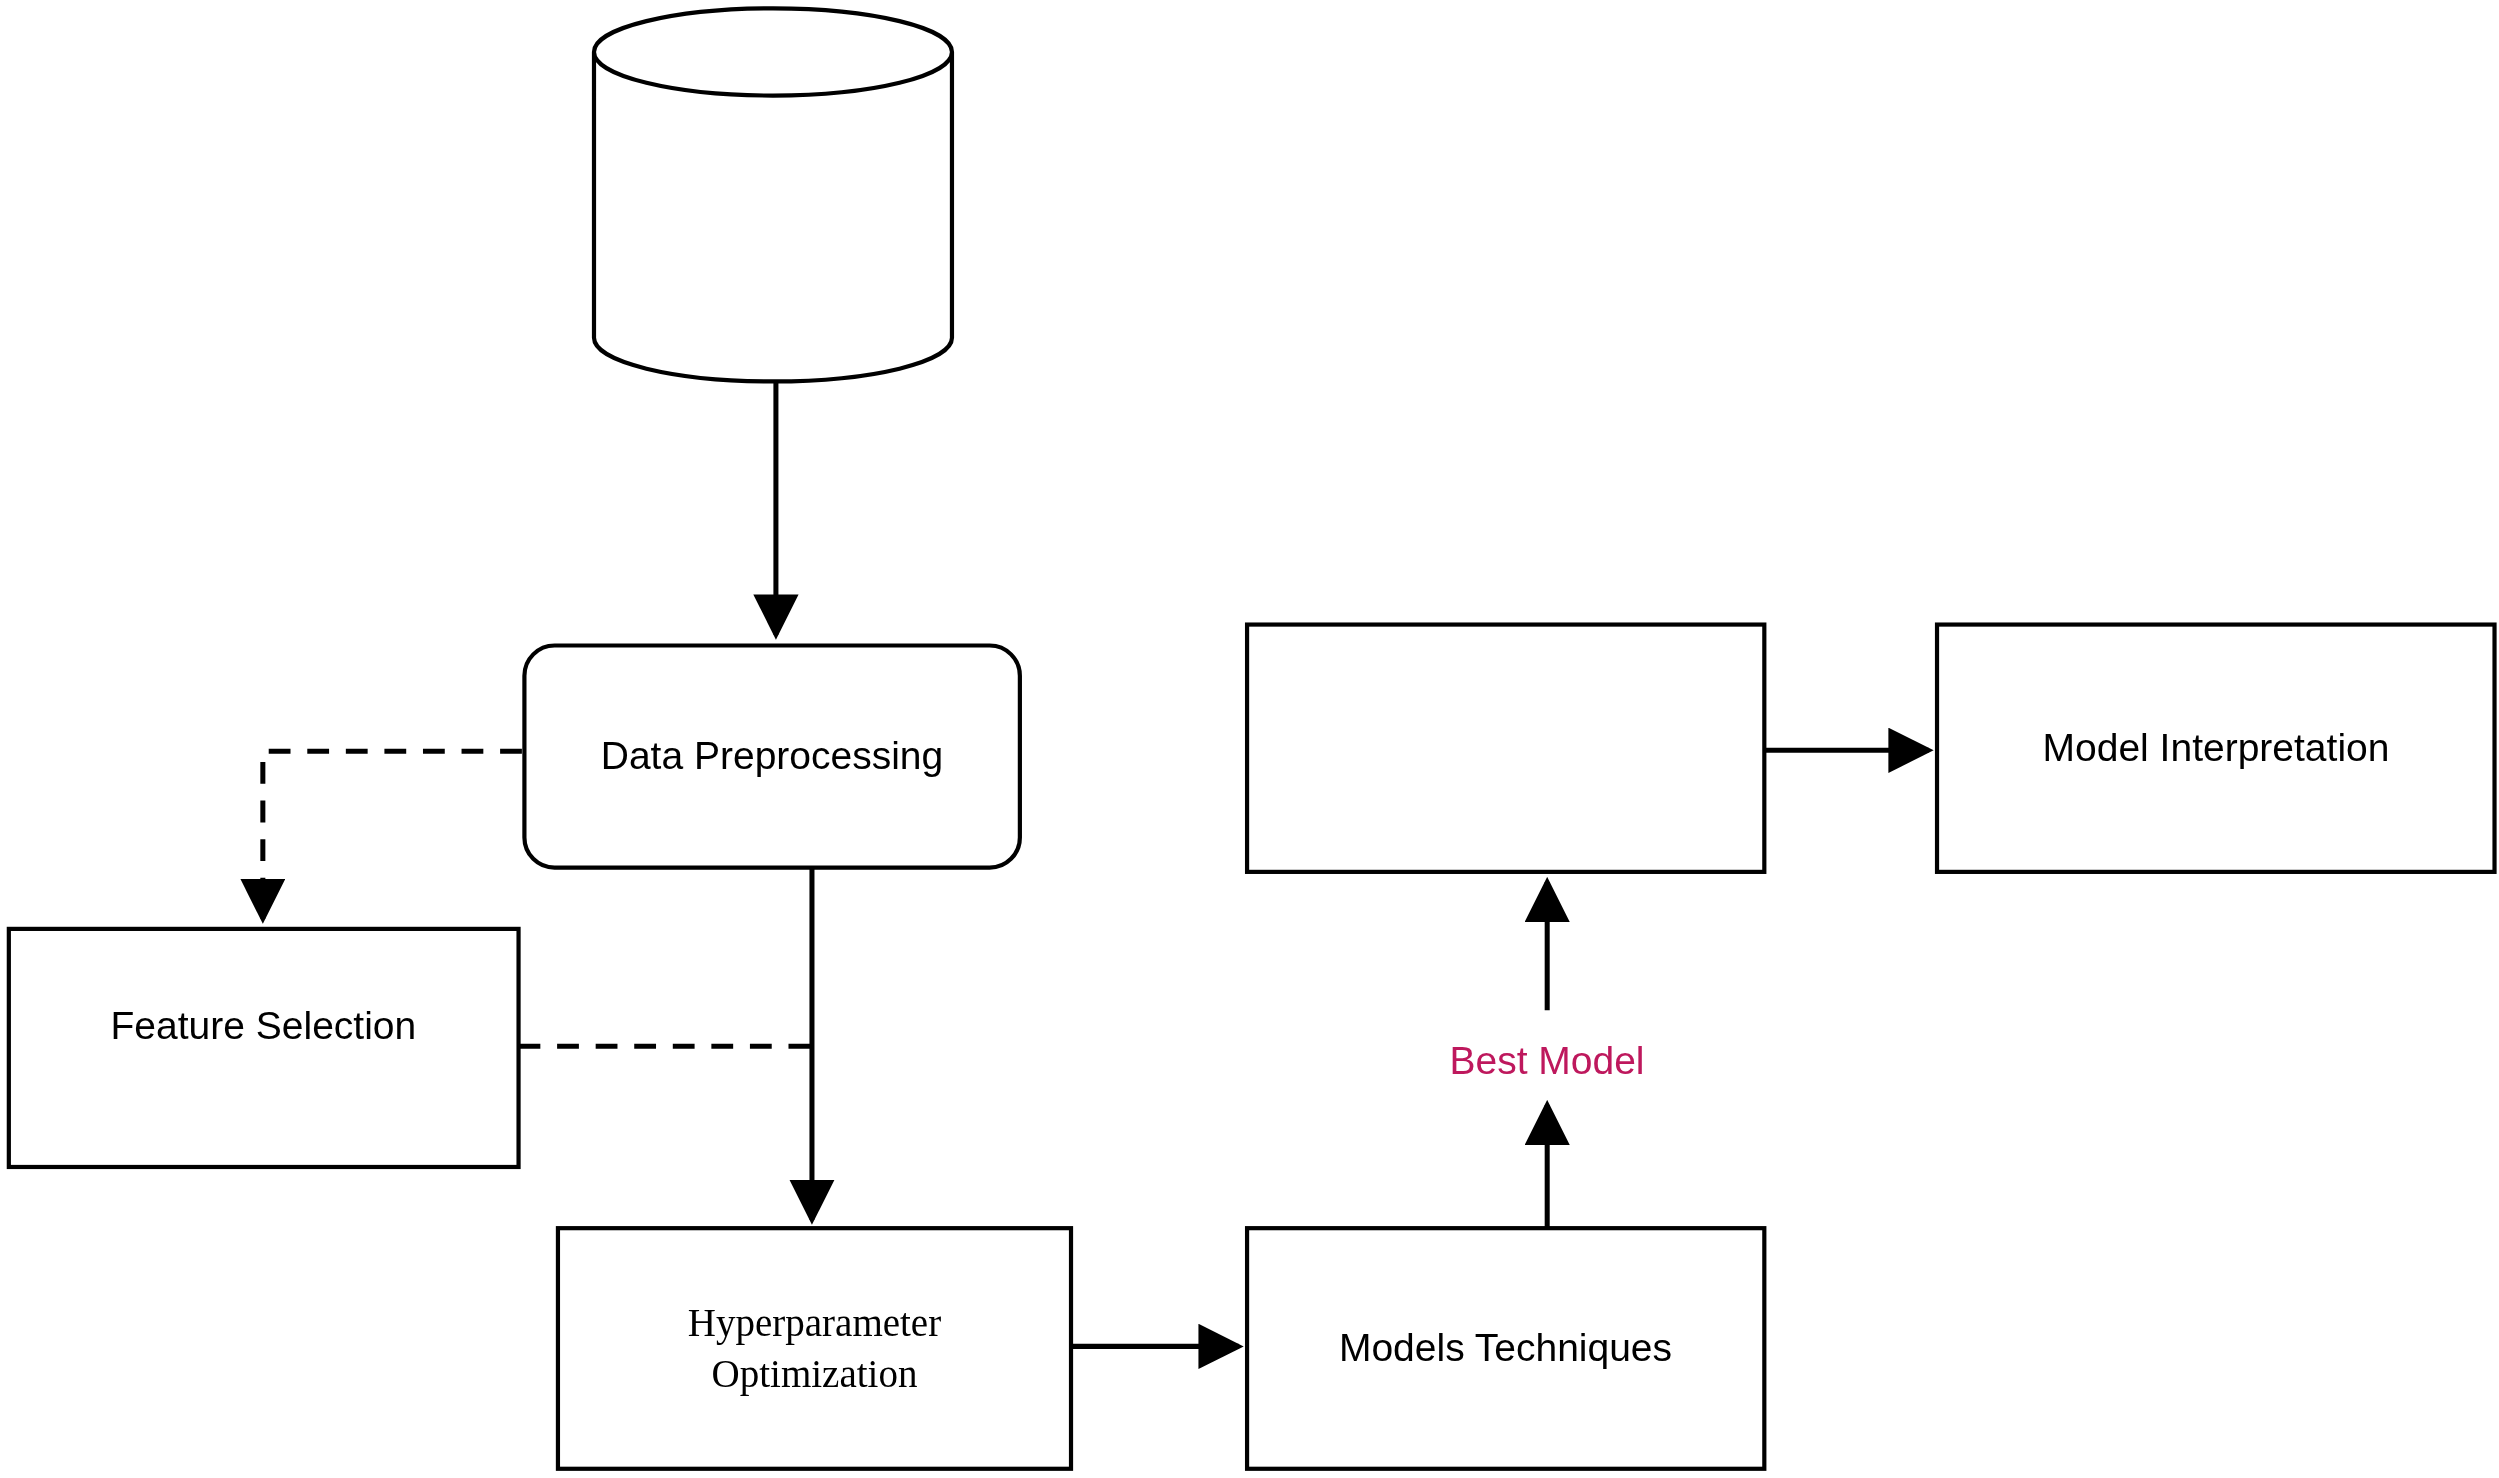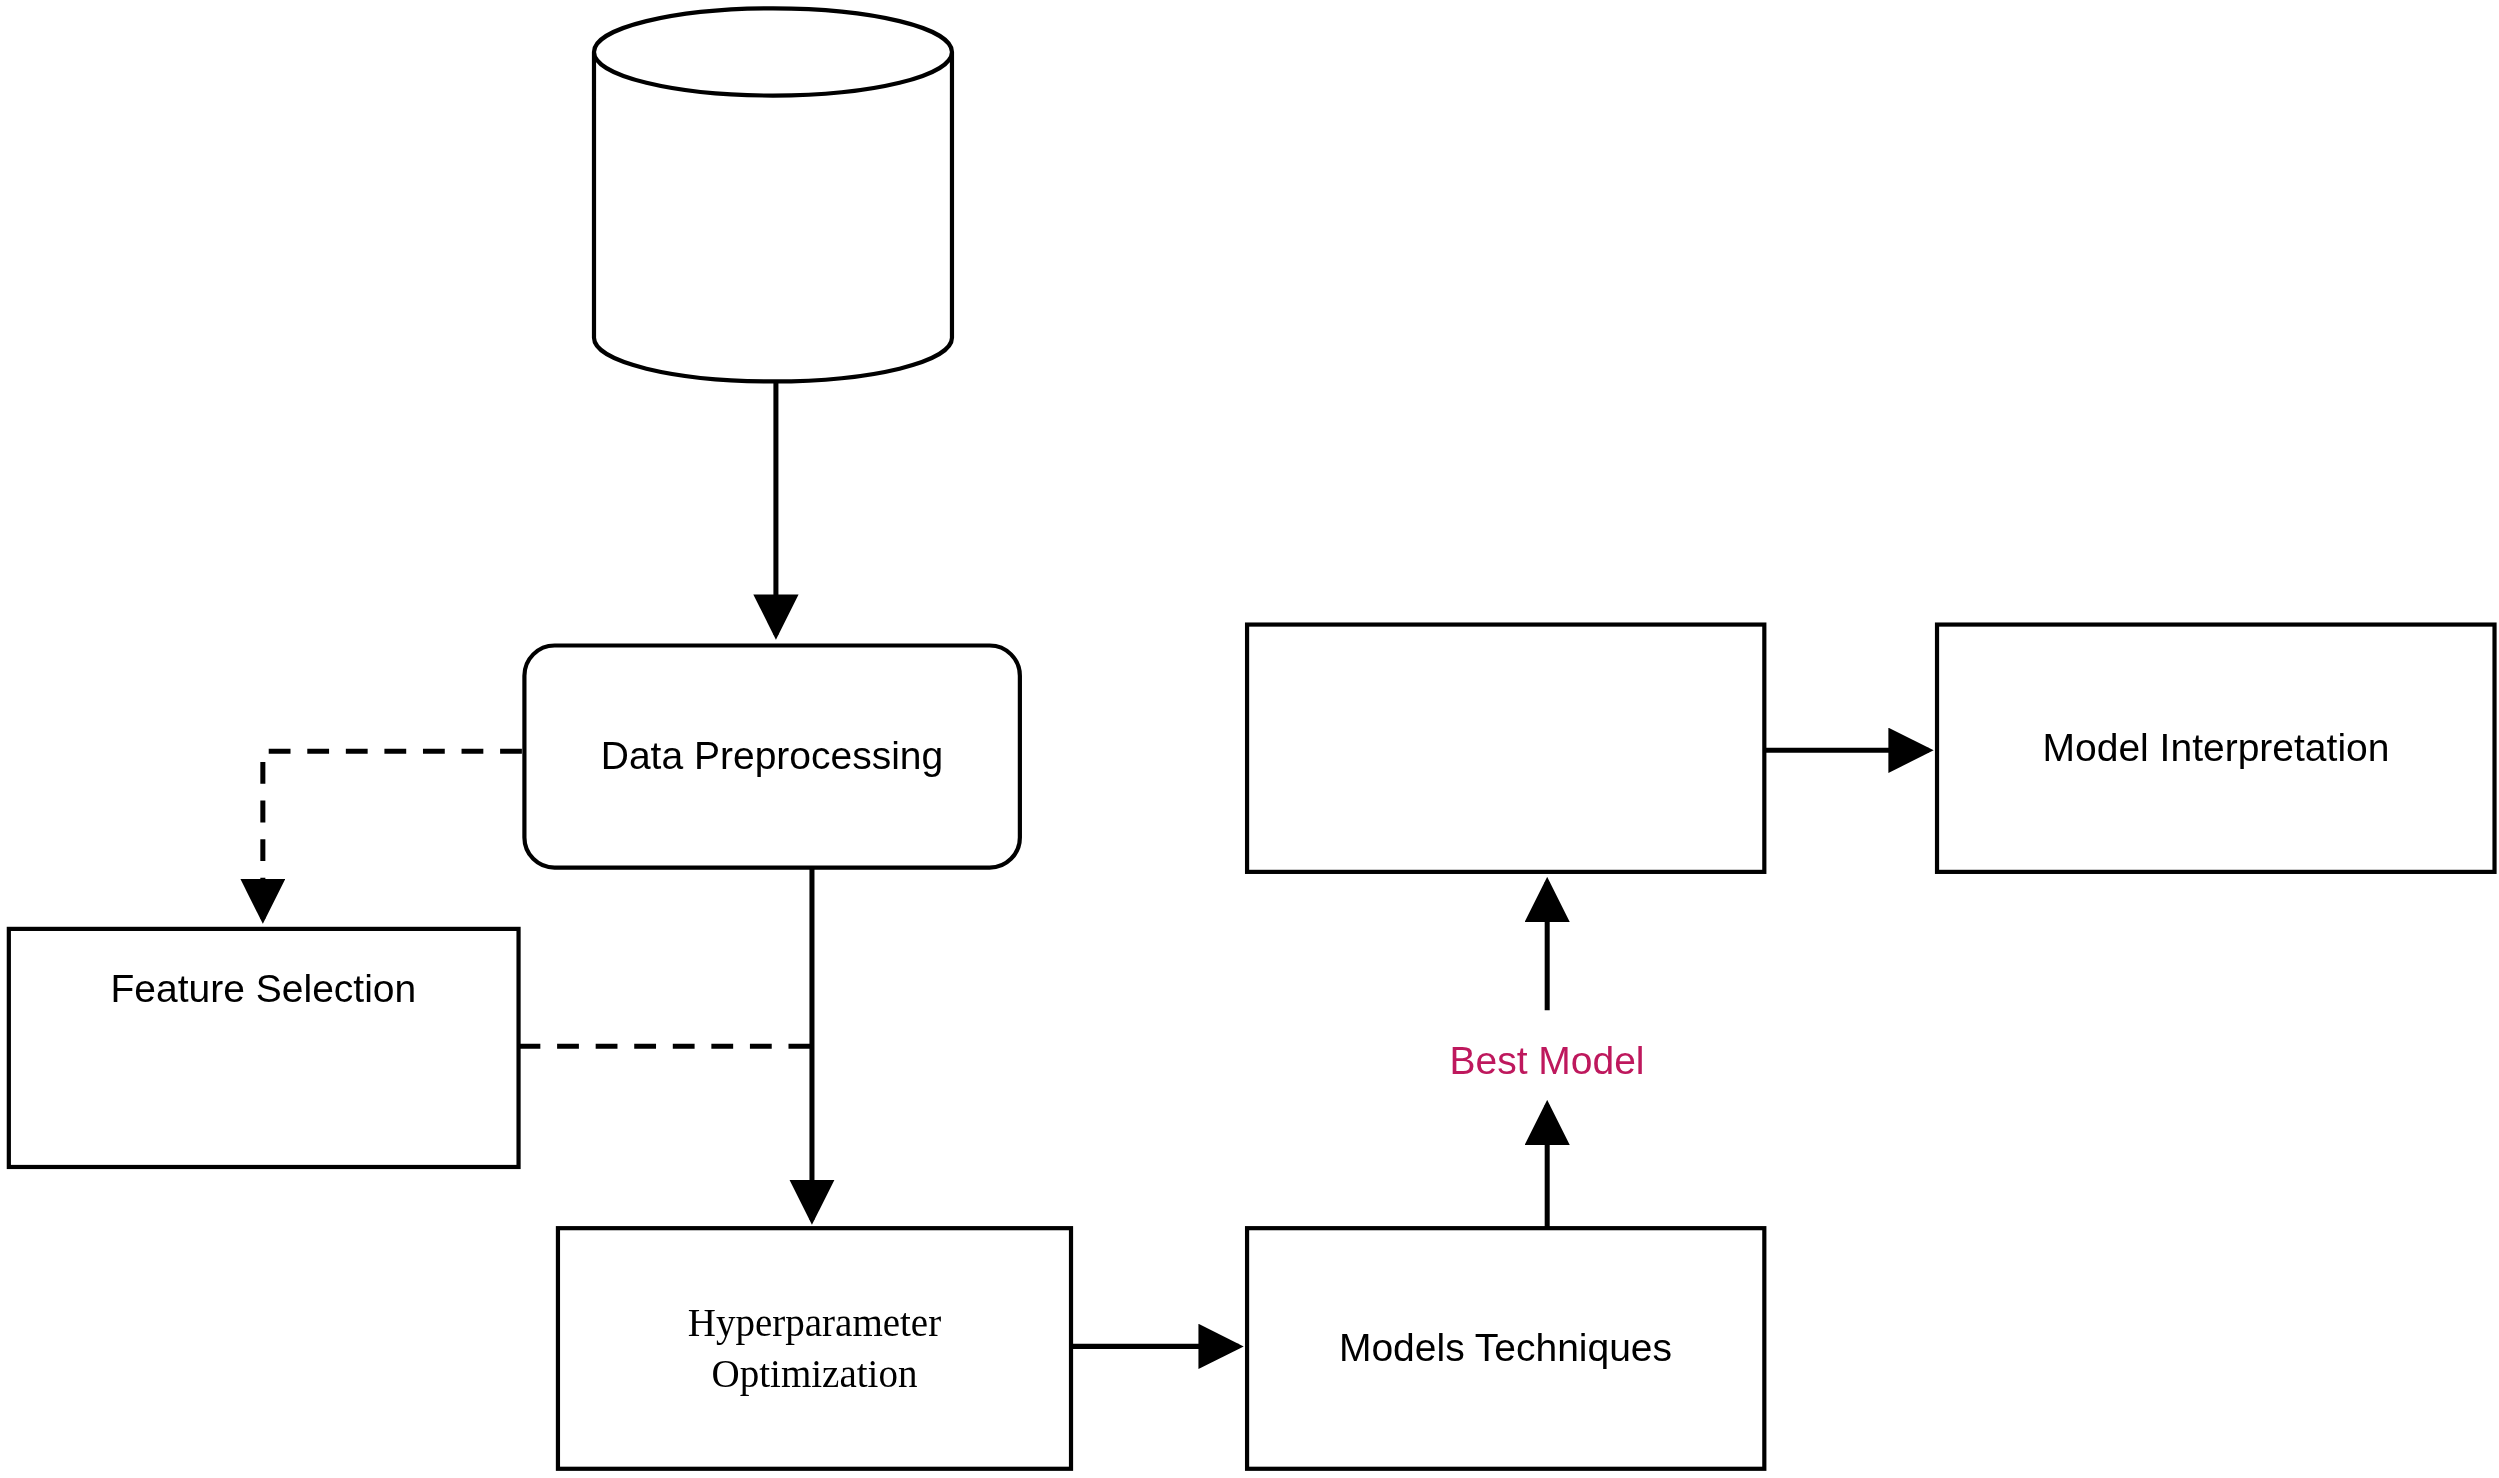--- a/index.html
+++ b/index.html
@@ -104,21 +104,21 @@
     <line x1="1845" y1="1465" x2="1845" y2="1318" stroke="#000000" stroke-width="6" marker-end="url(#arrowhead)"></line>
 
     <line x1="1845" y1="1205" x2="1845" y2="1052" stroke="#000000" stroke-width="6" marker-end="url(#arrowhead)"></line>
 
     <line x1="2104" y1="895" x2="2300" y2="895" stroke="#000000" stroke-width="6" marker-end="url(#arrowhead)"></line>
   </svg>
 
 
   <div class="node-label" style="left:524px; top:719px; width:496px; height:75px;">Data Preprocessing</div>
 
-  <div class="node-label" style="left:8.4px; top:952px; width:510px; height:75px;">Feature Selection</div>
+  <div class="node-label" style="left:8.4px; top:989px; width:510px; height:75px;">Feature Selection</div>
 
   <div class="node-label" style="left:558px; top:1298px; width:513px; height:102px;font-family:Liberation Serif, serif;">Hyperparameter
 Optimization</div>
 
   <div class="node-label" style="left:1247px; top:1311px; width:517px; height:75px;">Models Techniques</div>
 
 
   <div class="node-label" style="left:1937px; top:711px; width:558px; height:75px;">Model Interpretation</div>
 
   <div class="edge-label" style="left:1434px; top:1025px; width:226px; height:72px;">Best Model</div>

